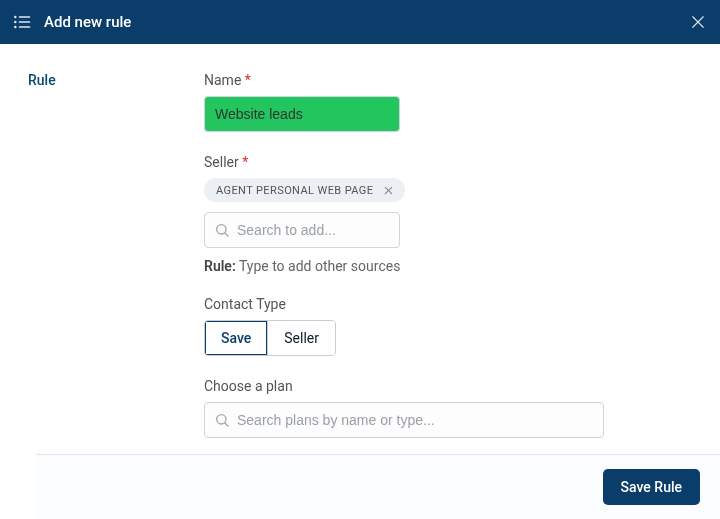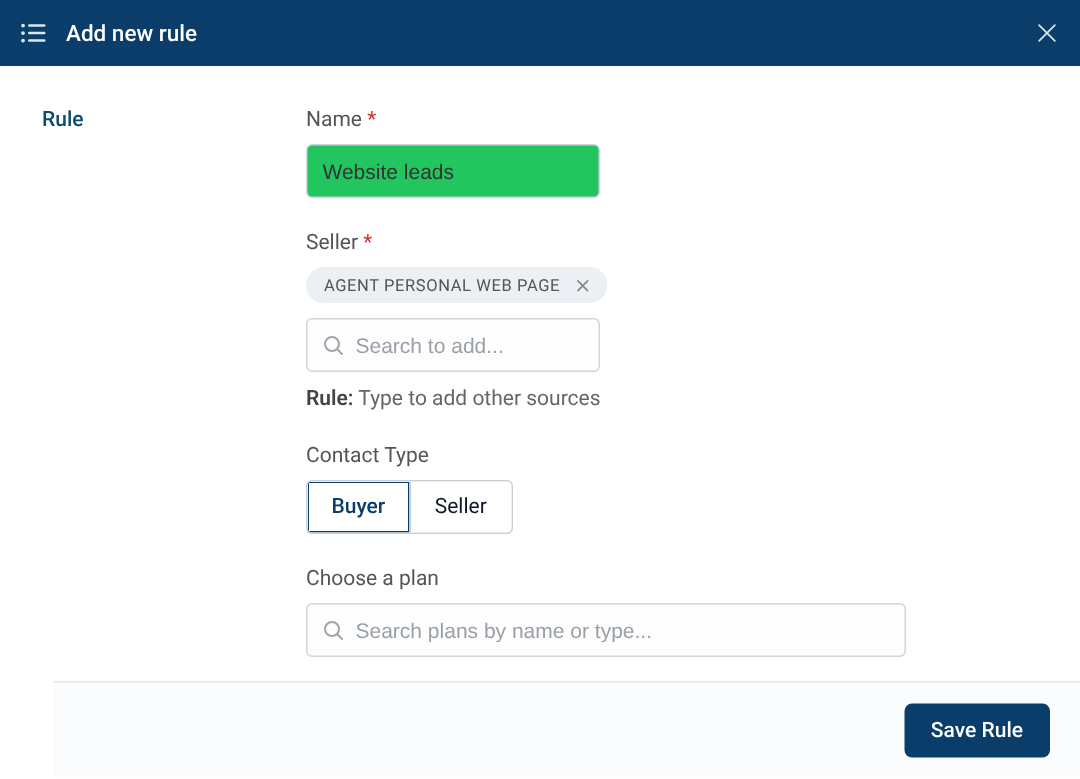--- a/index.html
+++ b/index.html
@@ -249,21 +249,21 @@
         <input type="text" class="search-input" placeholder="Search to add..." style="">
       </div>
       <div class="note-line">
         <strong>Rule:</strong><span> Type to add other sources</span>
       </div>
     </div>
 
     <div class="form-group">
       <label class="form-label">Contact Type</label>
       <div class="segmented">
-        <button class="segmented-btn active">Buyer</button>
+        <button class="segmented-btn active">Save</button>
         <button class="segmented-btn">Seller</button>
       </div>
     </div>
 
     <div class="form-group">
       <label class="form-label">Choose a plan</label>
       <div class="search-wrap wide">
         <span class="search-icon">
           <svg viewBox="0 0 24 24" width="16" height="16" fill="none" stroke="currentColor" stroke-width="2" stroke-linecap="round">
             <circle cx="11" cy="11" r="7"></circle>

